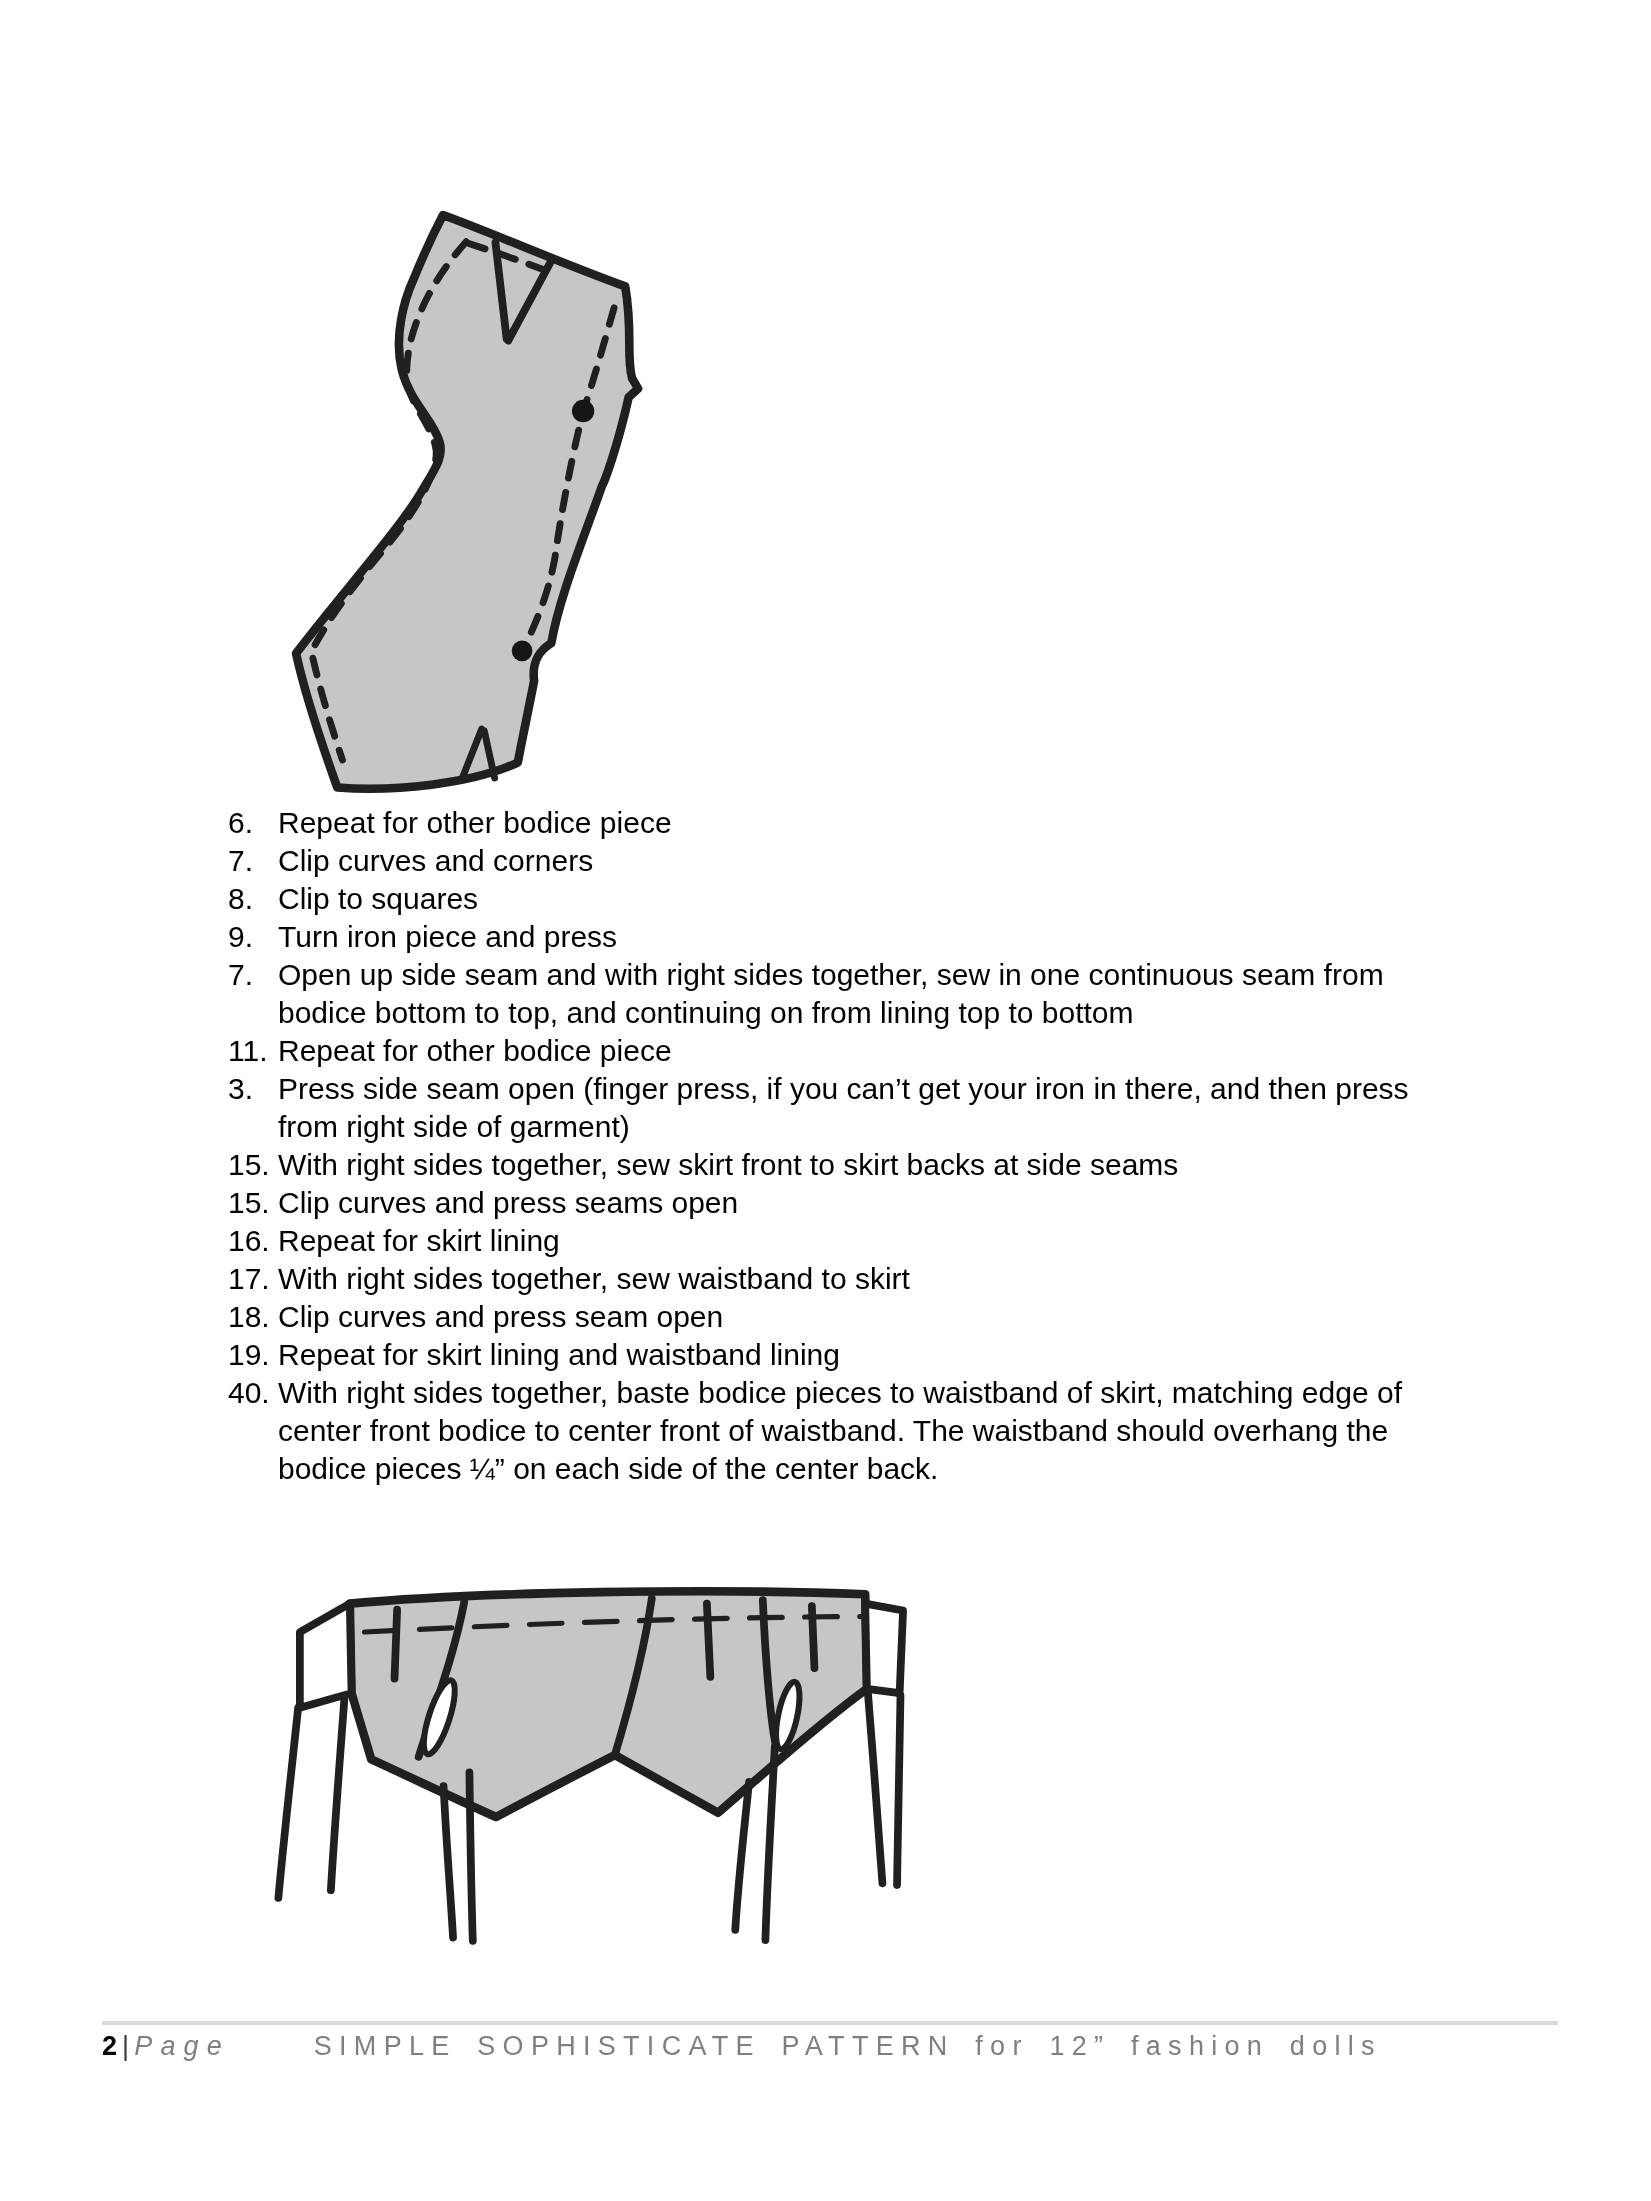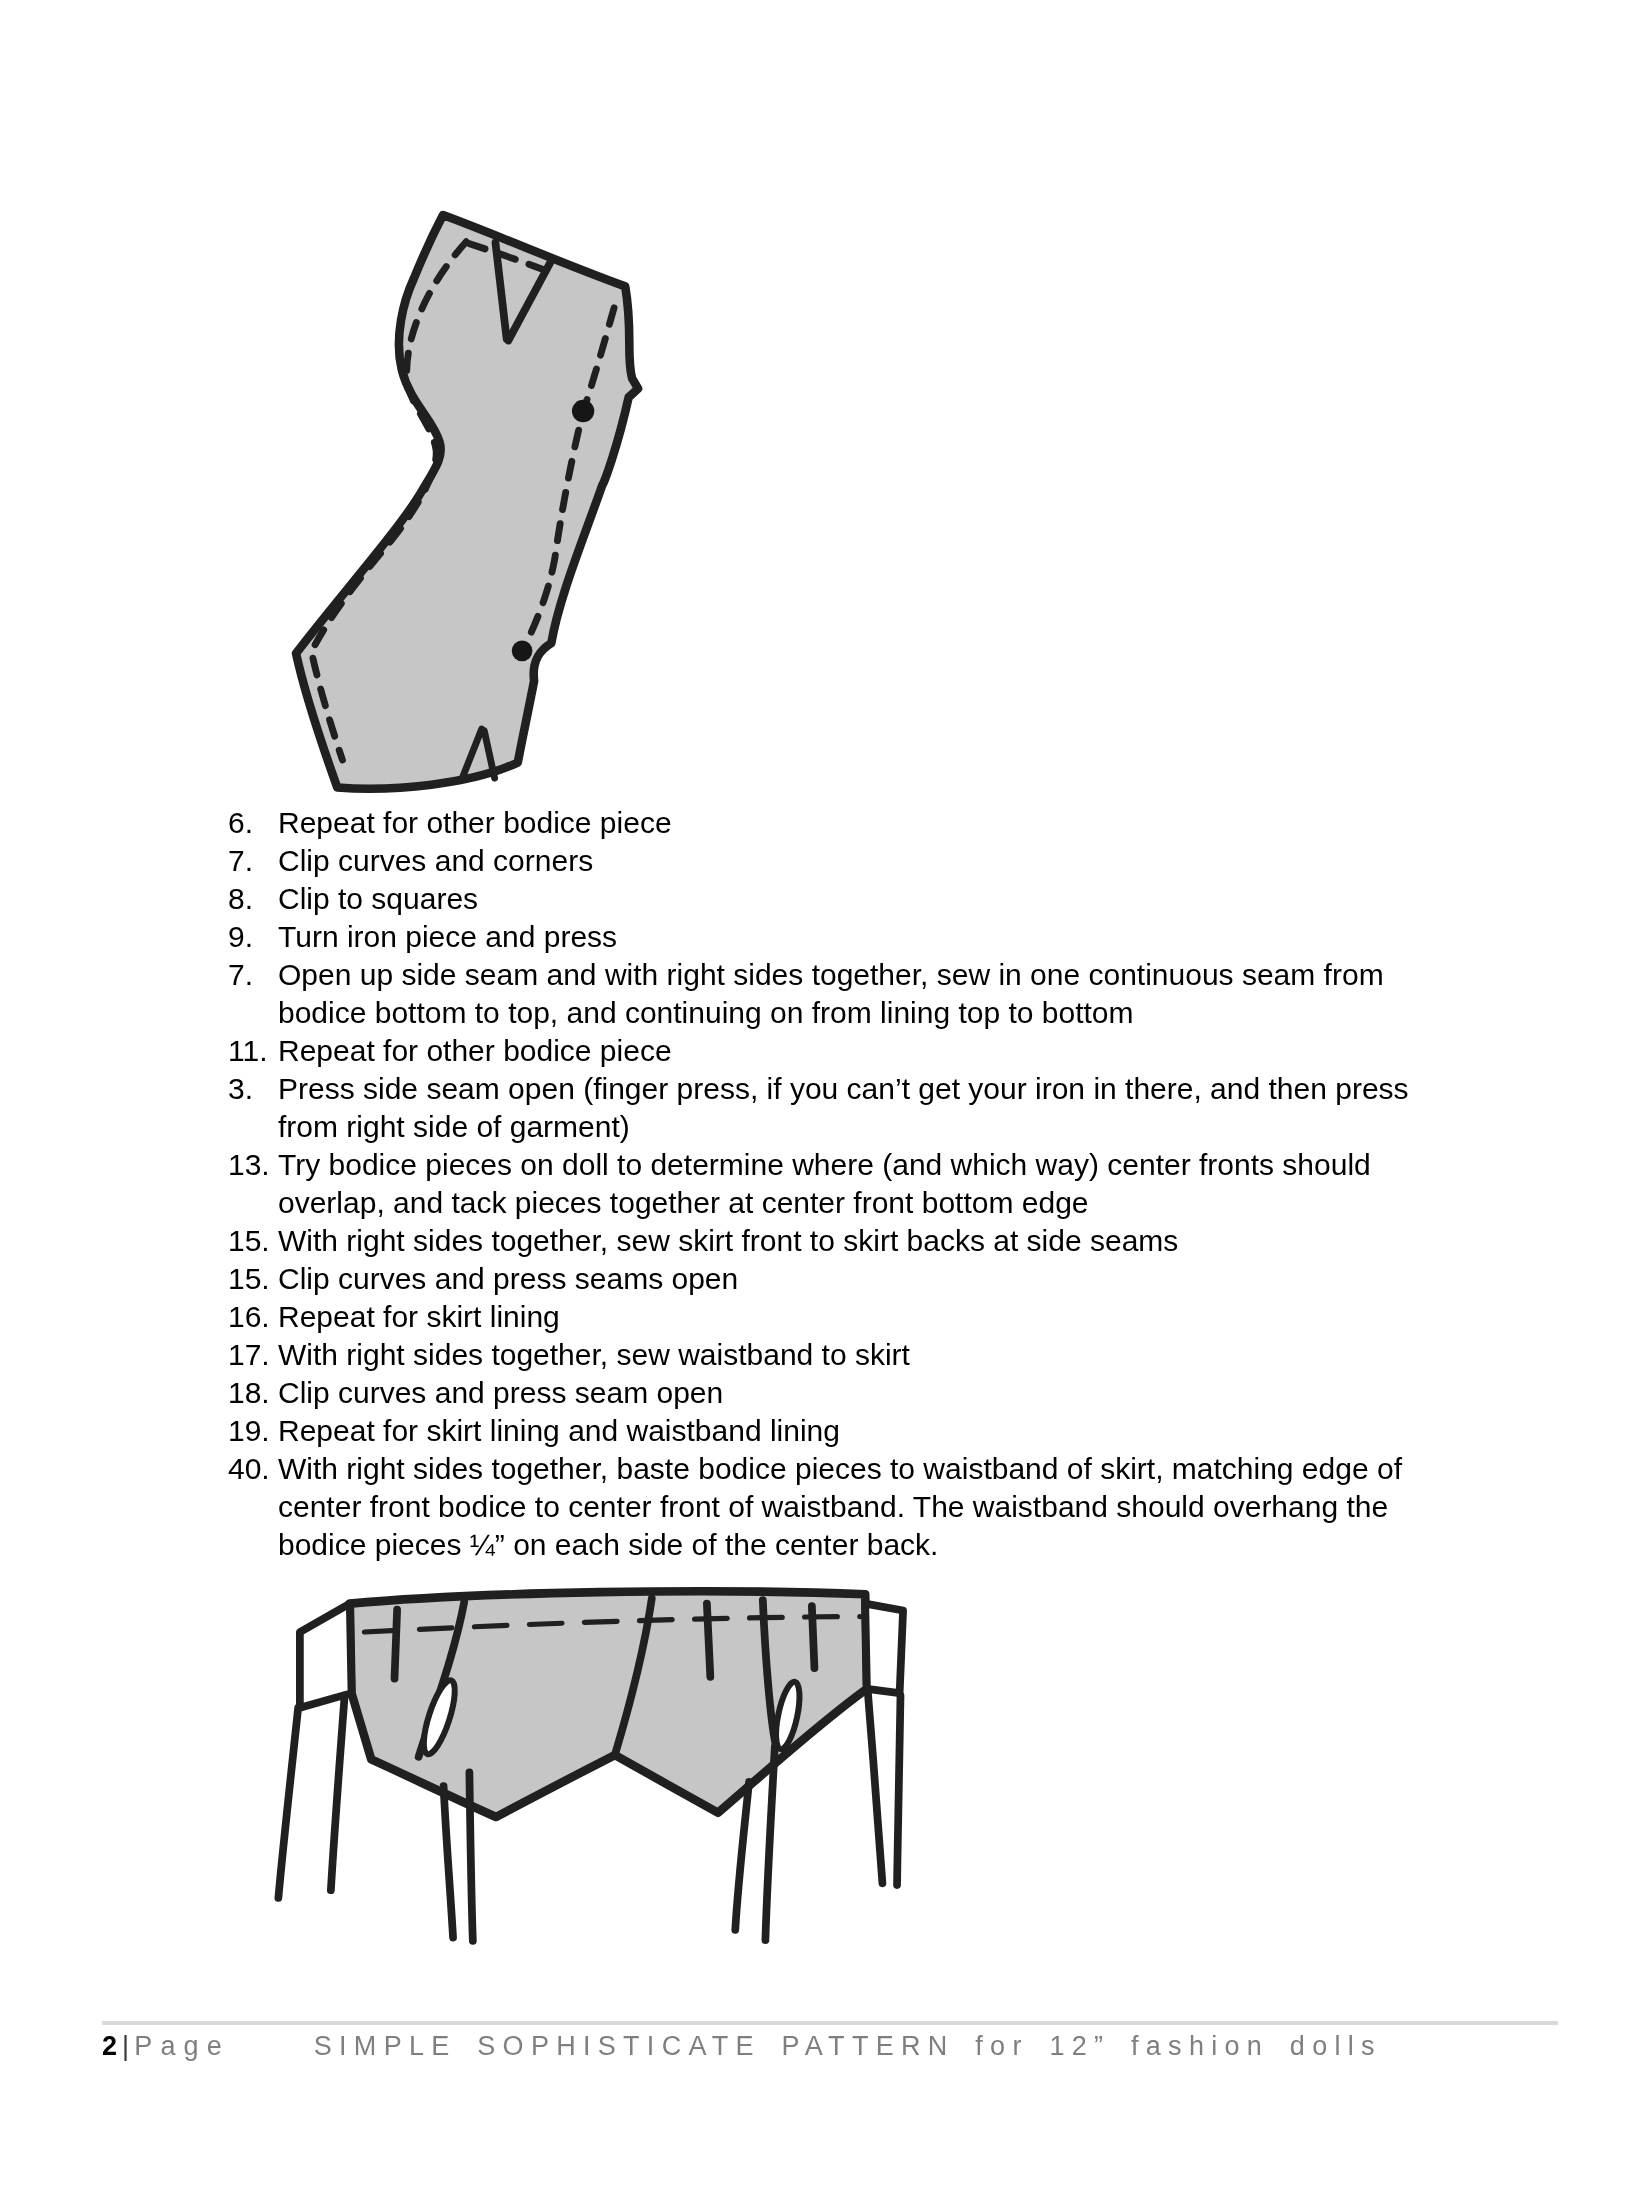--- a/index.html
+++ b/index.html
@@ -37,21 +37,21 @@
   }
   .footer {
     position:absolute;
     left:102px; top:2031px;
     display:flex; align-items:baseline;
     font-size:27px;
     color:var(--footer-color,#7f7f7f);
   }
   .footer .pnum { font-weight:bold; color:#000; letter-spacing:1.7px; }
   .footer .pbar { color:#3a3a3a; margin:0 5.2px 0 3.4px; font-weight:normal; }
-  .footer .plabel { letter-spacing:0.30em; }
+  .footer .plabel { letter-spacing:0.30em;font-style:italic; }
   .footer .ptitle { margin-left:84px; letter-spacing:0.27em; word-spacing:0.22em; }
 
   .fig-fill   { fill:var(--fig-fill,#c6c6c6); }
   .fig-stroke { stroke:var(--fig-stroke,#202020); }
 </style>
 </head>
 <body>
 
 <div class="page">
 
@@ -116,25 +116,20 @@
       <li class="step">
         <span class="num">11.</span>
         <span class="txt">Repeat for other bodice piece</span>
       </li>
       <li class="step">
         <span class="num">3.</span>
         <span class="txt">Press side seam open (finger press, if you can’t get your iron in there, and then press
 from right side of garment)</span>
       </li>
       <li class="step">
-        <span class="num">13.</span>
-        <span class="txt">Try bodice pieces on doll to determine where (and which way) center fronts should
-overlap, and tack pieces together at center front bottom edge</span>
-      </li>
-      <li class="step">
         <span class="num">15.</span>
         <span class="txt">With right sides together, sew skirt front to skirt backs at side seams</span>
       </li>
       <li class="step">
         <span class="num">15.</span>
         <span class="txt">Clip curves and press seams open</span>
       </li>
       <li class="step">
         <span class="num">16.</span>
         <span class="txt">Repeat for skirt lining</span>

